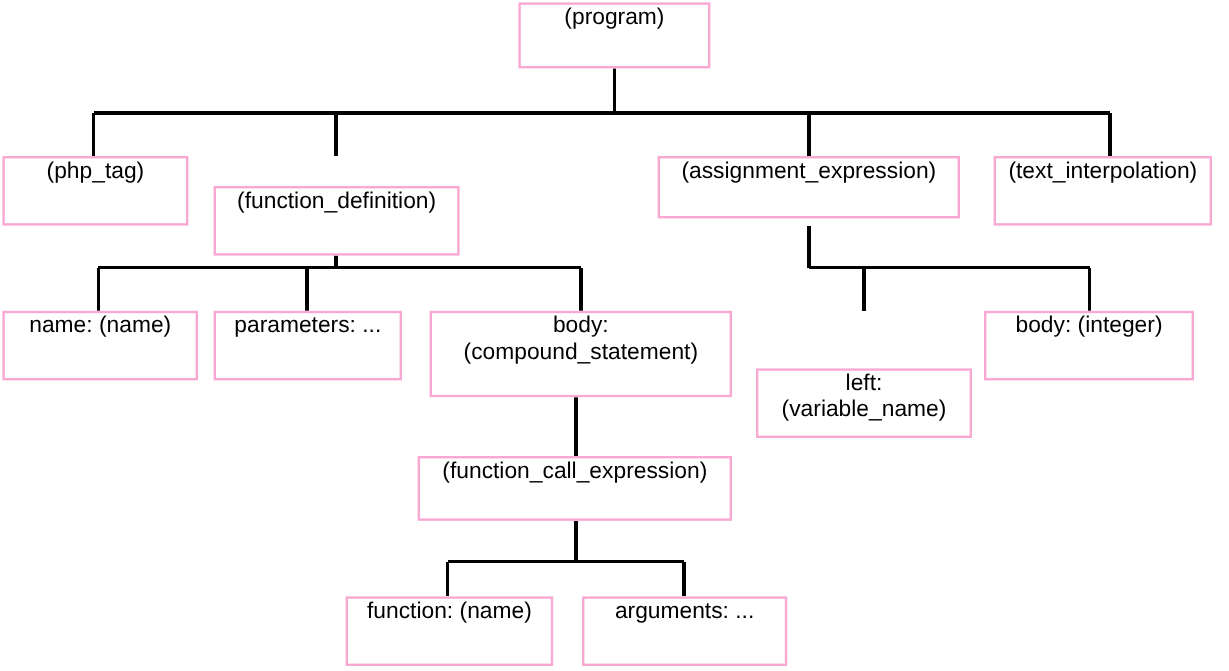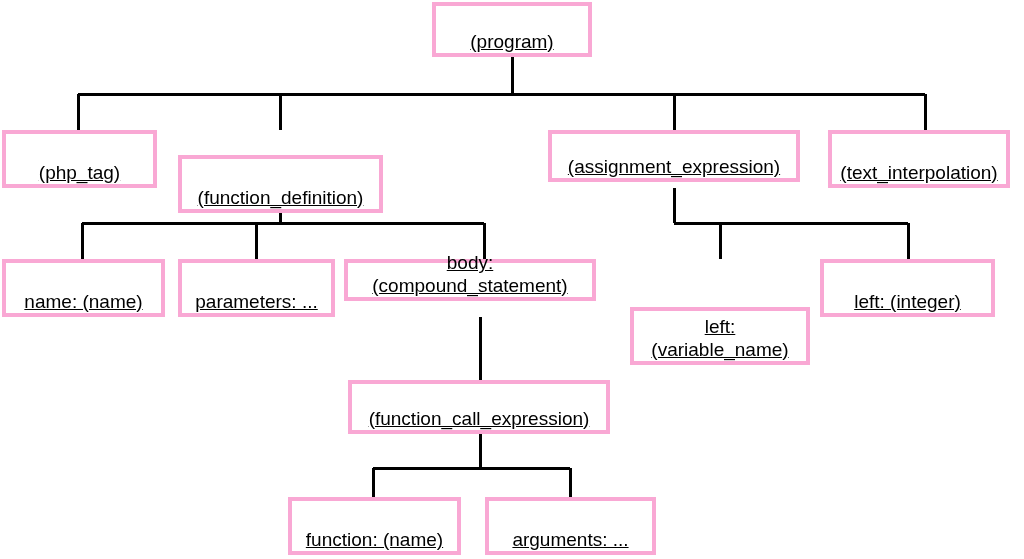--- a/index.html
+++ b/index.html
@@ -18,33 +18,32 @@
   #tree-svg {
     position: absolute;
     top: 0;
     left: 0;
     width: 1024px;
     height: 559px;
   }
   .node-box {
     position: absolute;
     box-sizing: border-box;
-    border: 4px solid #f9a8d4;
+    border: 2px solid #f9a8d4;
     background: #ffffff;
     display: flex;
-    align-items: flex-end;
+    align-items: flex-start;
     justify-content: center;
     text-align: center;
     color: #000000;
     font-size: 19px;
     line-height: 1.18;
     white-space: pre-line;
     padding: 0 4px;
     z-index: 2;
-    text-decoration: underline;
   }
 </style>
 </head>
 <body>
 
 <div id="diagram-root">
   <svg id="tree-svg" viewBox="0 0 1024 559" preserveAspectRatio="none">
       <line x1="512" y1="57" x2="512" y2="94" stroke="#000000" stroke-width="3" shape-rendering="crispEdges"></line>
       <line x1="78" y1="94" x2="925" y2="94" stroke="#000000" stroke-width="3" shape-rendering="crispEdges"></line>
       <line x1="78" y1="94" x2="78" y2="130" stroke="#000000" stroke-width="3" shape-rendering="crispEdges"></line>
@@ -68,22 +67,22 @@
       <line x1="570" y1="468" x2="570" y2="497" stroke="#000000" stroke-width="3" shape-rendering="crispEdges"></line>
     </svg>
   <div id="nodes-layer">
       <div class="node-box" style="left: 432px; top: 2px; width: 160px; height: 55px;"><span>(program)</span></div>
       <div class="node-box" style="left: 2px; top: 130px; width: 155px; height: 58px;"><span>(php_tag)</span></div>
       <div class="node-box" style="left: 178px; top: 130px; width: 205px; height: 58px; margin-top: 25px;"><span>(function_definition)</span></div>
       <div class="node-box" style="left: 548px; top: 130px; width: 252px; height: 52px;"><span>(assignment_expression)</span></div>
       <div class="node-box" style="left: 828px; top: 130px; width: 182px; height: 58px;"><span>(text_interpolation)</span></div>
       <div class="node-box" style="left: 2px; top: 259px; width: 163px; height: 58px;"><span>name: (name)</span></div>
       <div class="node-box" style="left: 178px; top: 259px; width: 157px; height: 58px;"><span>parameters: ...</span></div>
-      <div class="node-box" style="left: 344px; top: 259px; width: 252px; height: 42px;"><span>body:
+      <div class="node-box" style="left: 358px; top: 259px; width: 252px; height: 72px;"><span>body:
 (compound_statement)</span></div>
       <div class="node-box" style="left: 630px; top: 259px; width: 180px; height: 58px; margin-top: 48px;"><span>left:
 (variable_name)</span></div>
-      <div class="node-box" style="left: 820px; top: 259px; width: 175px; height: 58px;"><span>left: (integer)</span></div>
+      <div class="node-box" style="left: 820px; top: 259px; width: 175px; height: 58px;"><span>body: (integer)</span></div>
       <div class="node-box" style="left: 348px; top: 380px; width: 262px; height: 54px;"><span>(function_call_expression)</span></div>
       <div class="node-box" style="left: 288px; top: 497px; width: 173px; height: 58px;"><span>function: (name)</span></div>
       <div class="node-box" style="left: 485px; top: 497px; width: 171px; height: 58px;"><span>arguments: ...</span></div>
     </div>
 </div>
 
 </body></html>

